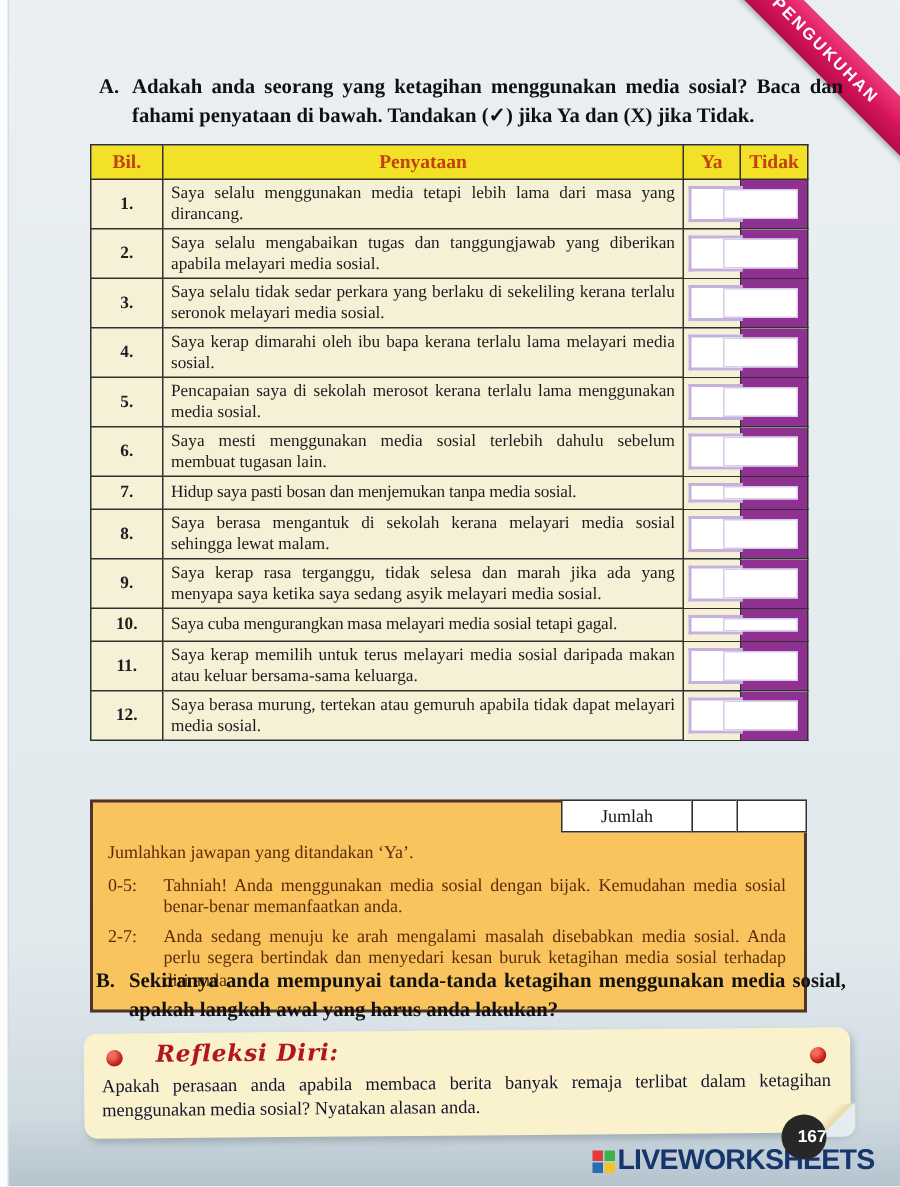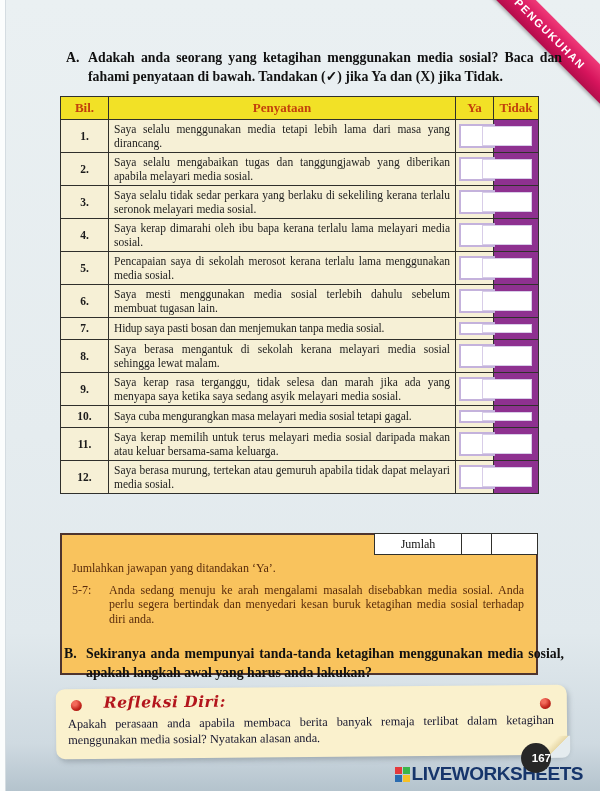--- a/index.html
+++ b/index.html
@@ -213,21 +213,25 @@
     </table>
 
   <div class="score">
     <div class="jumlah-strip">
       <div class="cell jl">Jumlah</div>
       <div class="cell jy"></div>
       <div class="cell jt"></div>
     </div>
     <div class="intro">Jumlahkan jawapan  yang  ditandakan ‘Ya’.</div>
     <div class="item">
-      <span>5-7:</span>
+      <span>0-5:</span>
+      <span class="txt">Tahniah! Anda menggunakan media sosial dengan bijak. Kemudahan media sosial benar-benar memanfaatkan anda.</span>
+    </div>
+    <div class="item">
+      <span>2-7:</span>
       <span class="txt">Anda sedang menuju ke arah mengalami masalah disebabkan media sosial. Anda perlu segera bertindak dan menyedari kesan buruk ketagihan media sosial terhadap diri anda.</span>
     </div>
   </div>
 
   <div class="sec-head" id="secB">
     <span class="lbl">B.</span>
     <span class="txt">Sekiranya anda mempunyai tanda-tanda ketagihan menggunakan media sosial, apakah langkah awal yang harus anda lakukan?</span>
   </div>
 
   <div class="note">

